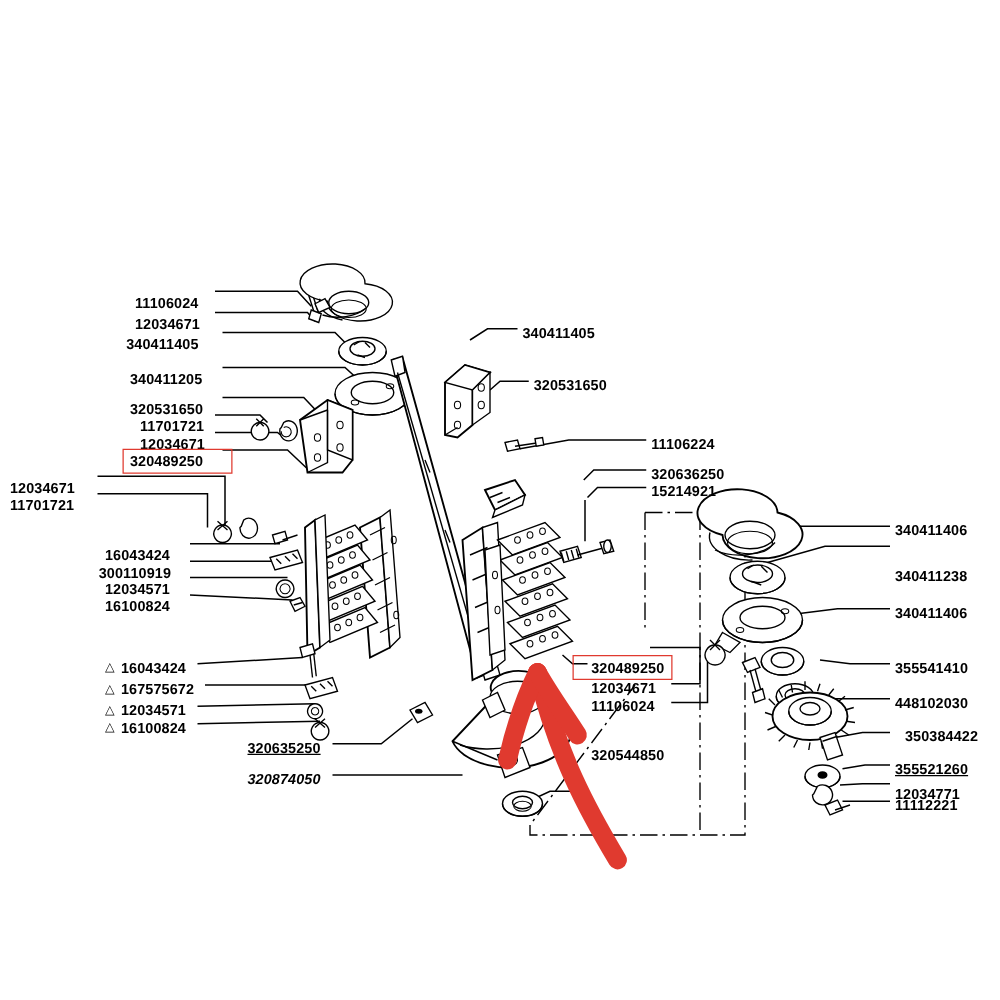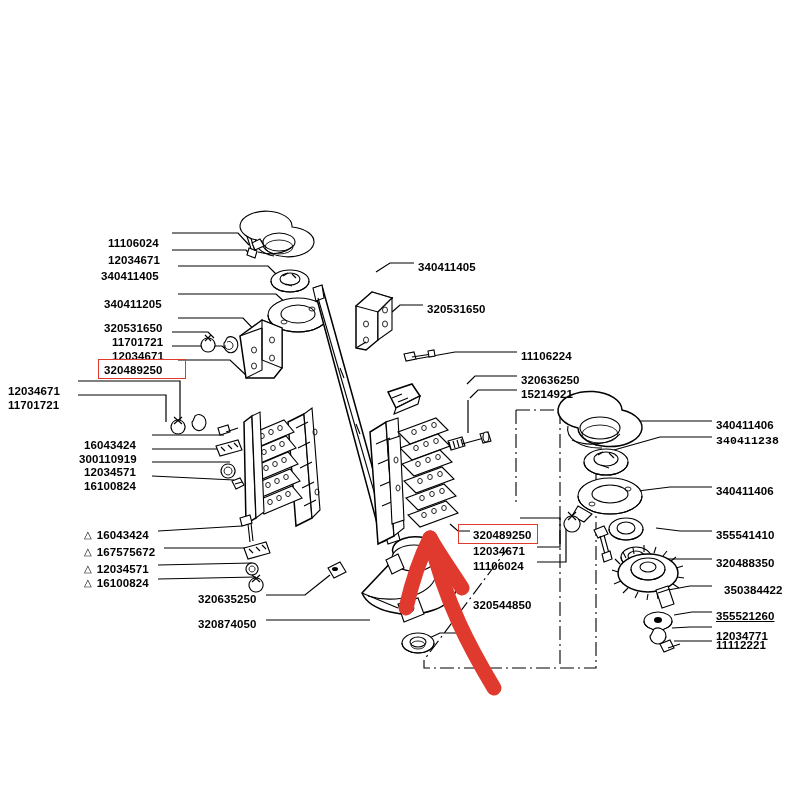--- a/index.html
+++ b/index.html
@@ -473,38 +473,38 @@
   <div class="label" style="left:84px; top:391px;">16043424</div>
   <div class="label" style="left:79px; top:405px;">300110919</div>
   <div class="label" style="left:84px; top:418px;">12034571</div>
   <div class="label" style="left:84px; top:432px;">16100824</div>
 
   <div class="label tri" style="left:84px; top:481px;">16043424</div>
   <div class="label tri" style="left:84px; top:498px;">167575672</div>
   <div class="label tri" style="left:84px; top:515px;">12034571</div>
   <div class="label tri" style="left:84px; top:529px;">16100824</div>
 
-  <div class="label" style="left:198px; top:545px;">320635250</div>
-  <div class="label" style="left:198px; top:570px;">320874050</div>
+  <div class="label" style="left:198px; top:545px;text-decoration:underline;">320635250</div>
+  <div class="label" style="left:198px; top:570px;font-style:italic;">320874050</div>
 
   <div class="label" style="left:418px; top:213px;">340411405</div>
   <div class="label" style="left:427px; top:255px;">320531650</div>
   <div class="label" style="left:521px; top:302px;">11106224</div>
   <div class="label" style="left:521px; top:326px;">320636250</div>
   <div class="label" style="left:521px; top:340px;">15214921</div>
 
   <div class="label" style="left:473px; top:481px;">320489250</div>
   <div class="hlbox" style="left:458px; top:476px; width:80px; height:20px;"></div>
   <div class="label" style="left:473px; top:497px;">12034671</div>
   <div class="label" style="left:473px; top:512px;">11106024</div>
   <div class="label" style="left:473px; top:551px;">320544850</div>
 
   <div class="label" style="left:716px; top:371px;">340411406</div>
-  <div class="label" style="left:716px; top:387px;font-family:Liberation Mono, monospace;">340411238</div>
+  <div class="label" style="left:716px; top:408px;">340411238</div>
   <div class="label" style="left:716px; top:437px;">340411406</div>
   <div class="label" style="left:716px; top:481px;">355541410</div>
-  <div class="label" style="left:716px; top:509px;">320488350</div>
+  <div class="label" style="left:716px; top:509px;">448102030</div>
   <div class="label" style="left:724px; top:536px;">350384422</div>
   <div class="label" style="left:716px; top:562px;text-decoration:underline;">355521260</div>
   <div class="label" style="left:716px; top:582px;">12034771</div>
   <div class="label" style="left:716px; top:591px;">11112221</div>
 
 </div>
 
 </body></html>

